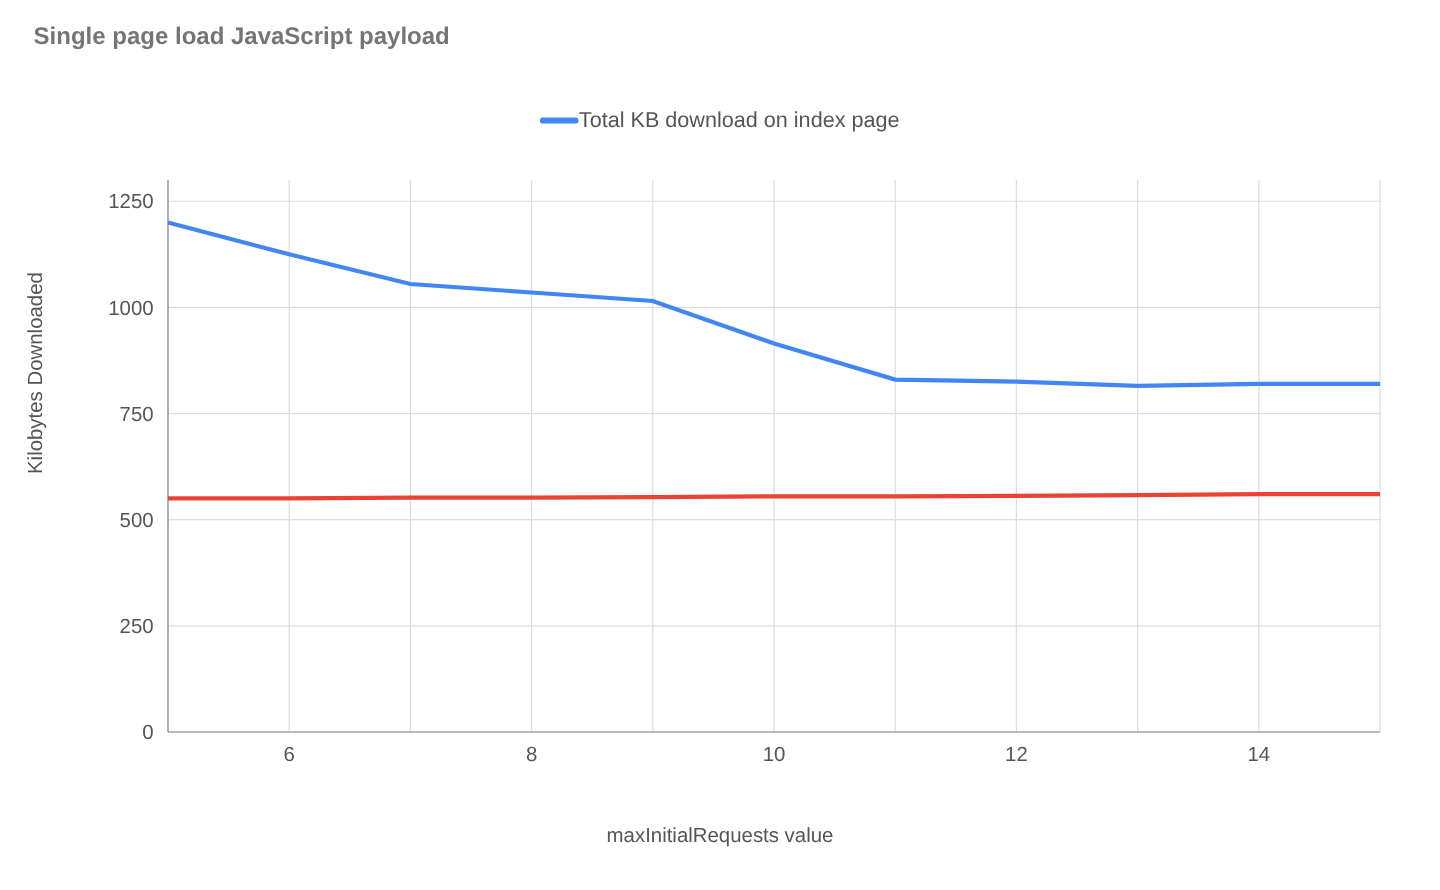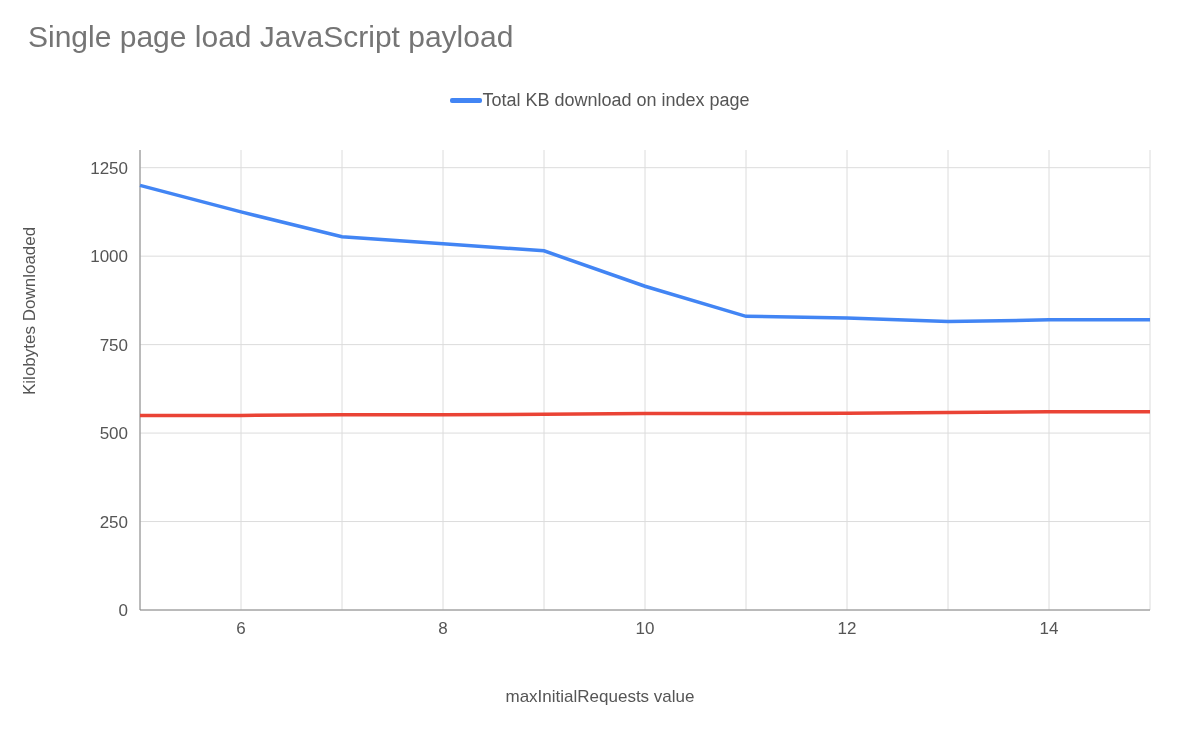--- a/index.html
+++ b/index.html
@@ -1,17 +1,17 @@
 <!DOCTYPE html>
 <html><head>
 <meta charset="utf-8">
 <style>
   * { box-sizing: border-box; margin: 0; padding: 0; }
   body { font-family: Arial, sans-serif; background: #fff; width: 1200px; height: 742px; position: relative; }
-  .chart-title { position: absolute; left: 28px; top: 20px; font-size: 30px; color: #757575; font-weight: 400; }
+  .chart-title { position: absolute; left: 28px; top: 20px; font-size: 20px; color: #757575; font-weight: 700; }
   .legend { position: absolute; top: 90px; left: 0; width: 100%; display: flex; justify-content: center; gap: 40px; font-size: 18px; color: #555; }
   .legend-item { display: flex; align-items: center; }
   .legend-swatch { width: 32px; height: 5px; border-radius: 2px; }
   .swatch-blue { background: #4285f4; }
   .swatch-red { background: #ea4335; }
   .y-axis-label { position: absolute; left: 20px; top: 395px; transform: rotate(-90deg); transform-origin: left top; font-size: 17px; color: #555; }
   .x-axis-label { position: absolute; left: 0; width: 100%; text-align: center; bottom: 35px; font-size: 17px; color: #555; }
   .plot-area { position: absolute; left: 140px; top: 140px; width: 1010px; height: 500px; }
   .plot-area svg { width: 100%; height: 100%; overflow: visible; }
   .grid-line { stroke: #dcdcdc; stroke-width: 1; }

